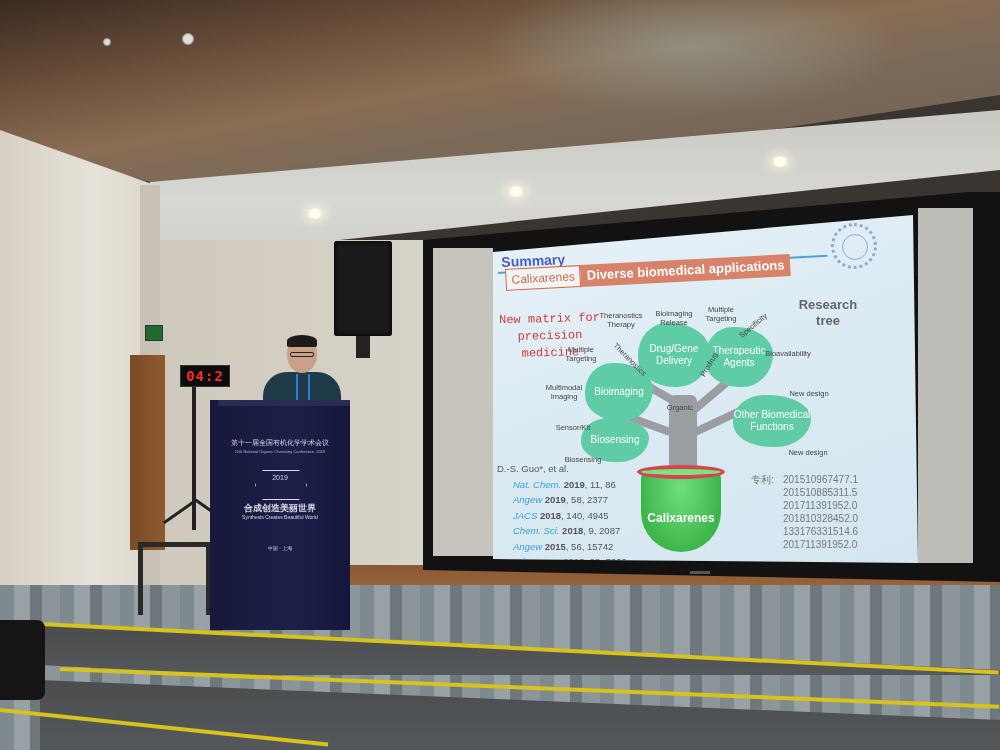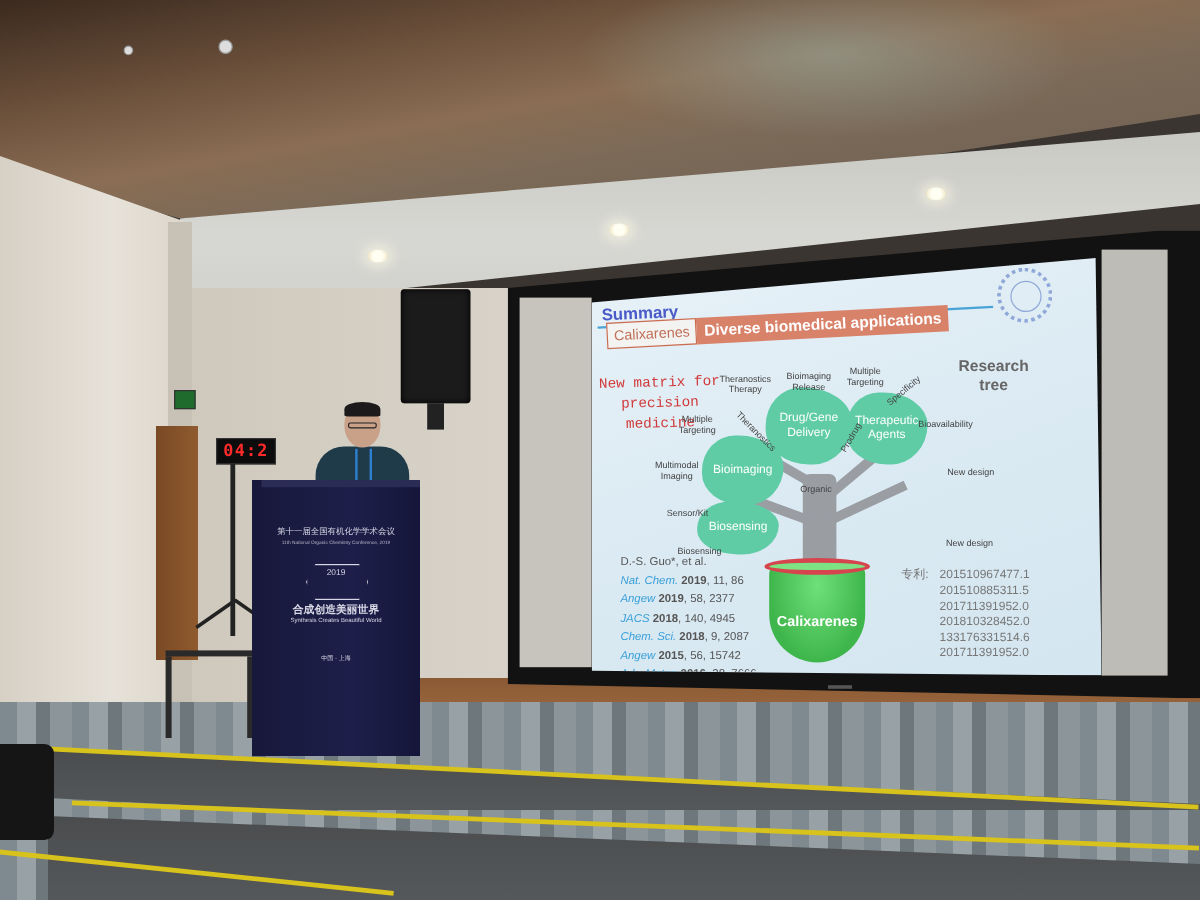--- a/index.html
+++ b/index.html
@@ -35,22 +35,22 @@
   .banner-left{position:relative!important;border:1px solid #c96d52;background:#f3f3f1;color:#c07058;font-size:12px;padding:3px 5px;}
   .banner-right{position:relative!important;background:#d9826a;color:#fff;font-size:13px;font-weight:bold;padding:3px 6px;}
   .matrix-text{left:2px;top:96px;width:110px;font-family:"Liberation Mono",monospace;font-size:12px;color:#d03a3a;line-height:17px;text-align:center;transform:rotate(-1.5deg);}
   .research{left:295px;top:82px;width:80px;text-align:center;font-size:13px;font-weight:bold;color:#666;line-height:16px;}
   .blob{background:#5fcca6;border-radius:40% 55% 45% 50% / 50% 45% 55% 45%;color:#fff;font-size:10px;font-weight:normal;text-align:center;display:flex;align-items:center;justify-content:center;line-height:12px;}
   .trunk{background:#9a9ea3;}
   .leaf-label{font-size:7.5px;color:#444;text-align:center;line-height:9px;}
   .pot{left:148px;top:257px;width:80px;height:80px;background:radial-gradient(ellipse at 50% 20%,#6fe07a,#3fb64c 70%);border-radius:6px 6px 40px 40px;}
   .pot-rim{left:144px;top:250px;width:88px;height:14px;border:4px solid #d6454d;border-radius:50%;background:#7de283;box-sizing:border-box;}
   .pot-label{left:142px;top:296px;width:92px;text-align:center;font-size:12px;font-weight:bold;color:#fff;}
-  .refs{left:24px;top:246px;font-size:9.5px;color:#555;line-height:15.5px;}
-  .ref-journal{color:#3aa0d8;font-style:italic;}
+  .refs{left:4px;top:246px;font-size:9.5px;color:#555;line-height:15.5px;}
+  .ref-journal{color:#3aa0d8;font-style:italic;margin-left:16px;}
   .patents{left:258px;top:258px;font-size:10px;color:#777;line-height:13px;}
   .logo{left:338px;top:8px;width:46px;height:46px;border-radius:50%;border:3px dotted #8fa8d8;box-sizing:border-box;}
   .logo-inner{left:8px;top:8px;width:24px;height:24px;border-radius:50%;border:1px solid #8fa8d8;}
   
   .screen-brand{left:690px;top:571px;width:20px;height:3px;background:#555;}
   
   .floor{left:0;top:585px;width:1000px;height:165px;background:repeating-linear-gradient(90deg,#7f8a90 0 14px,#97a1a6 14px 30px,#6d777c 30px 42px,#8b959a 42px 60px);}
   .step{background:linear-gradient(180deg,#4a4c4e,#55585a);}
   .step-edge{height:4px;background:#d8c21c;}
   
@@ -115,20 +115,21 @@
 
   <div class="trunk" style="left:176px;top:180px;width:28px;height:80px;border-radius:6px;"></div>
   <div class="trunk" style="left:120px;top:205px;width:70px;height:8px;transform:rotate(20deg);"></div>
   <div class="trunk" style="left:195px;top:200px;width:70px;height:8px;transform:rotate(-25deg);"></div>
   <div class="trunk" style="left:130px;top:170px;width:60px;height:8px;transform:rotate(30deg);"></div>
   <div class="trunk" style="left:195px;top:175px;width:50px;height:8px;transform:rotate(-40deg);"></div>
 
   <div class="blob" style="left:145px;top:108px;width:72px;height:64px;">Drug/Gene Delivery</div>
   <div class="blob" style="left:92px;top:148px;width:68px;height:58px;">Bioimaging</div>
   <div class="blob" style="left:212px;top:112px;width:68px;height:60px;">Therapeutic Agents</div>
+  <div class="blob" style="left:240px;top:180px;width:78px;height:52px;">Other Biomedical Functions</div>
   <div class="blob" style="left:88px;top:203px;width:68px;height:44px;">Biosensing</div>
 
   <div class="leaf-label" style="left:100px;top:96px;width:56px;">Theranostics Therapy</div>
   <div class="leaf-label" style="left:158px;top:94px;width:46px;">Bioimaging Release</div>
   <div class="leaf-label" style="left:205px;top:90px;width:46px;">Multiple Targeting</div>
   <div class="leaf-label" style="left:240px;top:106px;width:40px;transform:rotate(-40deg);">Specificity</div>
   <div class="leaf-label" style="left:265px;top:134px;width:60px;">Bioavailability</div>
   <div class="leaf-label" style="left:68px;top:130px;width:40px;">Multiple Targeting</div>
   <div class="leaf-label" style="left:112px;top:140px;width:50px;transform:rotate(45deg);">Theranostics</div>
   <div class="leaf-label" style="left:198px;top:145px;width:36px;transform:rotate(-60deg);">Prodrug</div>

